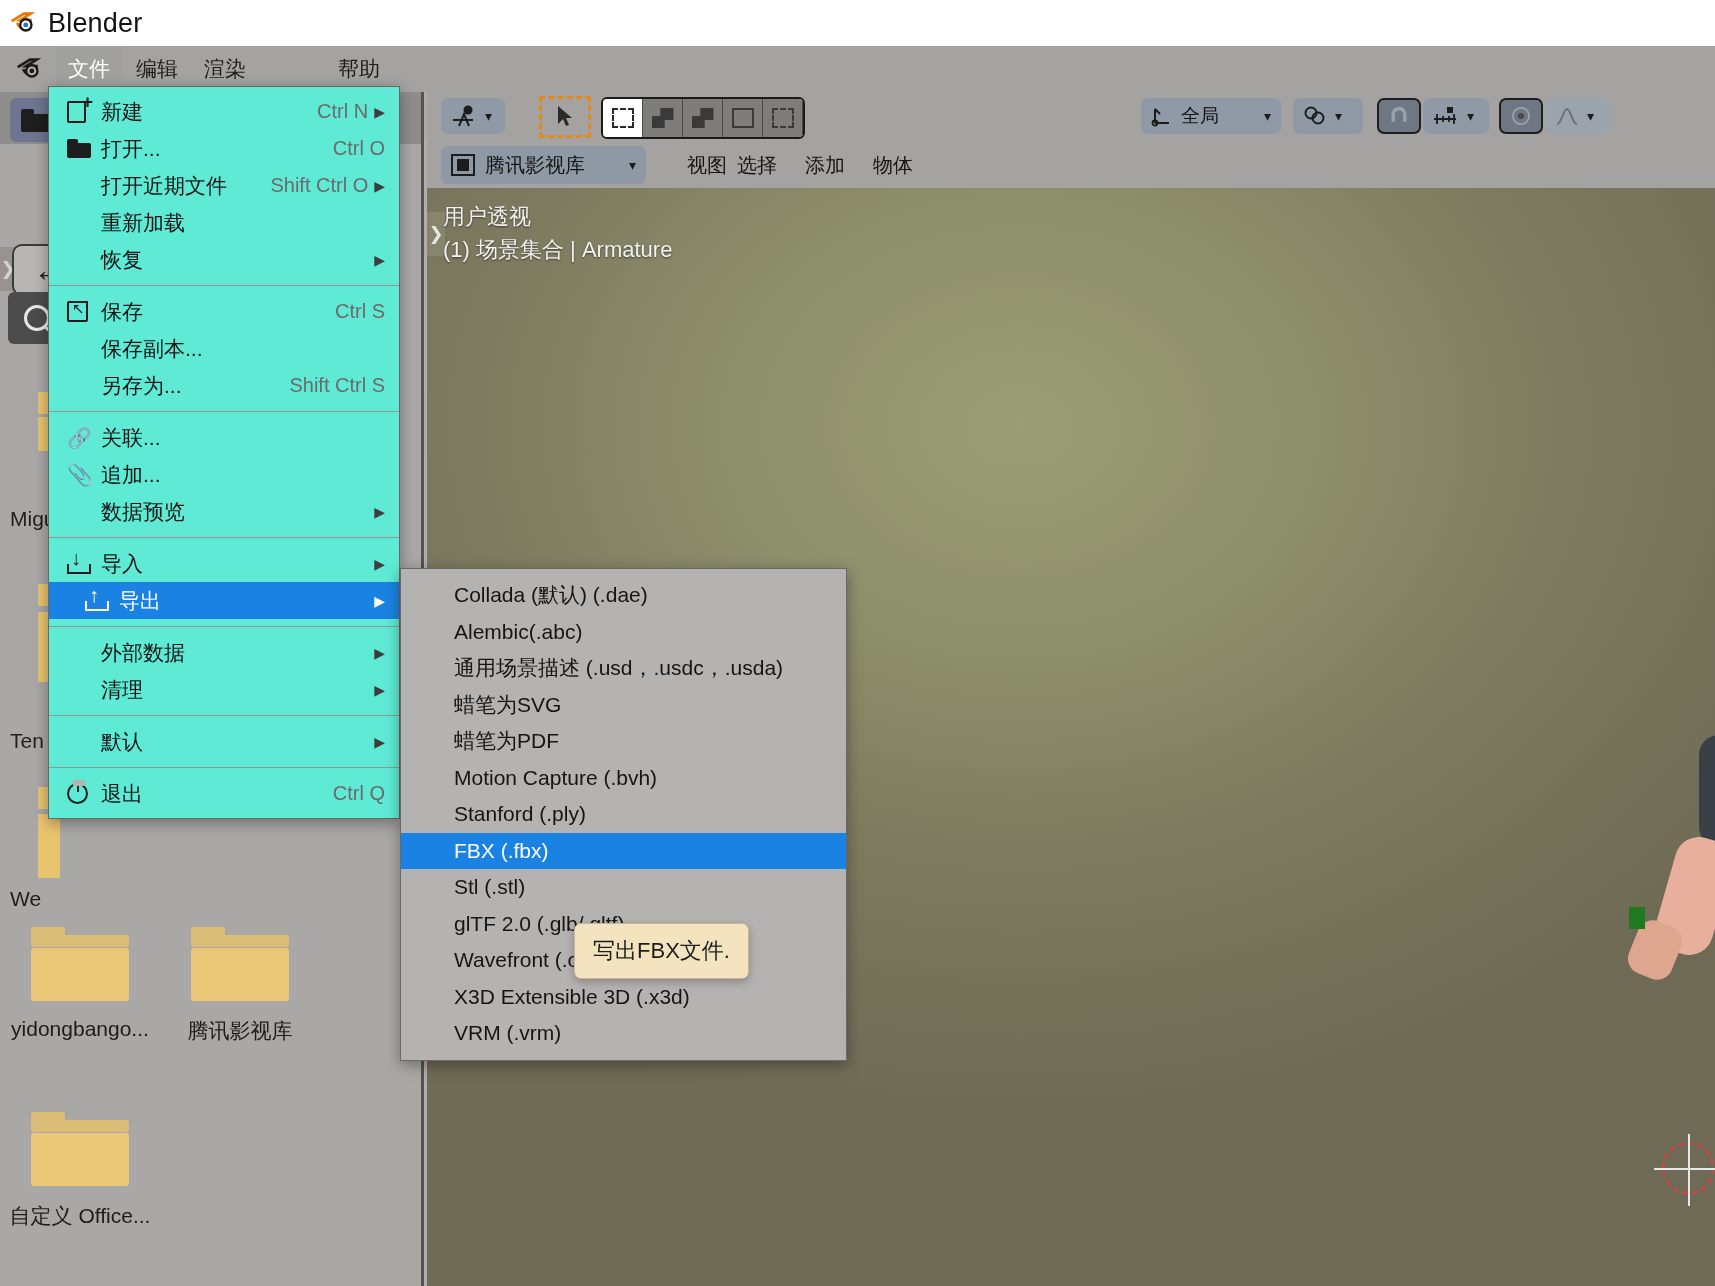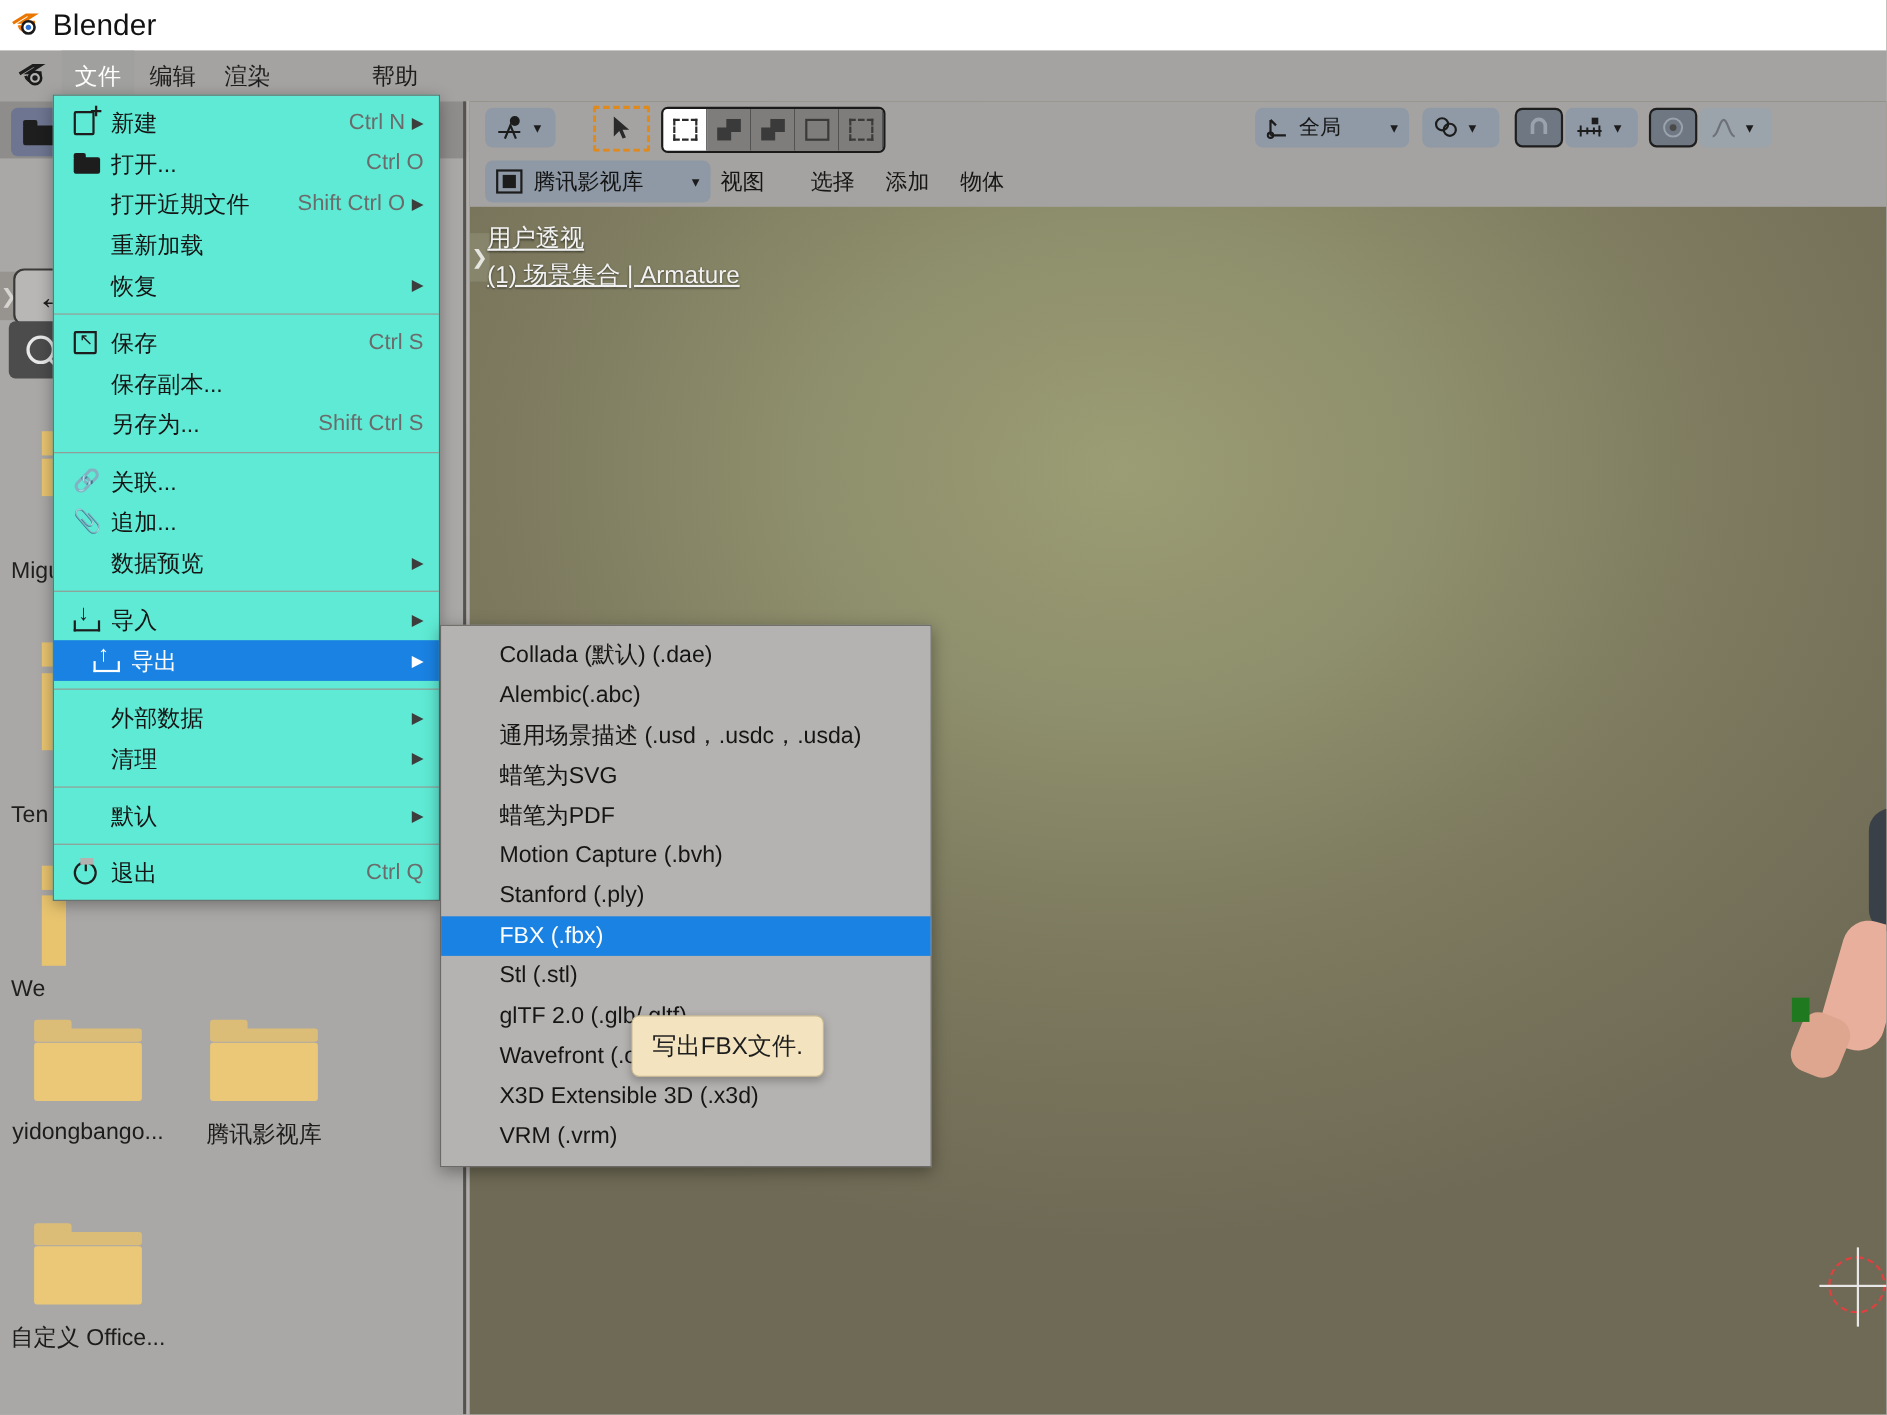--- a/index.html
+++ b/index.html
@@ -177,21 +177,21 @@
   }
   .mode-box::after {
     content: ""; position: absolute; left: 4px; top: 3px;
     width: 12px; height: 12px; background: #1c1c1c;
   }
   .vp-menu {
     position: absolute; top: 54px; height: 38px; display: flex; align-items: center;
     padding: 0 12px; font-size: 20px; color: #151515;
   }
   .vp-overlay-text {
-    position: absolute; color: #f2f2f2; font-size: 22px; text-shadow: 0 1px 2px rgba(0,0,0,.55); text-decoration: underline;
+    position: absolute; color: #f2f2f2; font-size: 22px; text-shadow: 0 1px 2px rgba(0,0,0,.55);
   }
   .sidebar-tab {
     position: absolute; left: 0; top: 120px; width: 18px; height: 44px;
     background: rgba(145,145,120,.55); color: #e6e6e0; font-size: 18px;
     display: flex; align-items: center; justify-content: center;
   }
 
   
   .avatar { position: absolute; left: 1120px; top: 415px; width: 430px; height: 760px; }
   .av { position: absolute; }
@@ -504,21 +504,21 @@
         <span class="chev">▾</span>
       </div>
     </div>
 
     <div class="vp-header2"></div>
     <div class="mode-select">
       <span class="mode-box"></span>
       <span style="flex:1">腾讯影视库</span>
       <span class="chev">▾</span>
     </div>
-    <div class="vp-menu" style="left:216px;">视图</div>
+    <div class="vp-menu" style="left:248px;">视图</div>
     <div class="vp-menu" style="left:298px;">选择</div>
     <div class="vp-menu" style="left:366px;">添加</div>
     <div class="vp-menu" style="left:434px;text-align:center;">物体</div>
 
     <div class="sidebar-tab">❯</div>
     <div class="vp-overlay-text" style="left:16px; top:110px;">用户透视</div>
     <div class="vp-overlay-text" style="left:16px; top:143px;">(1) 场景集合 | Armature</div>
   </div>
 
   <div class="dropdown">

